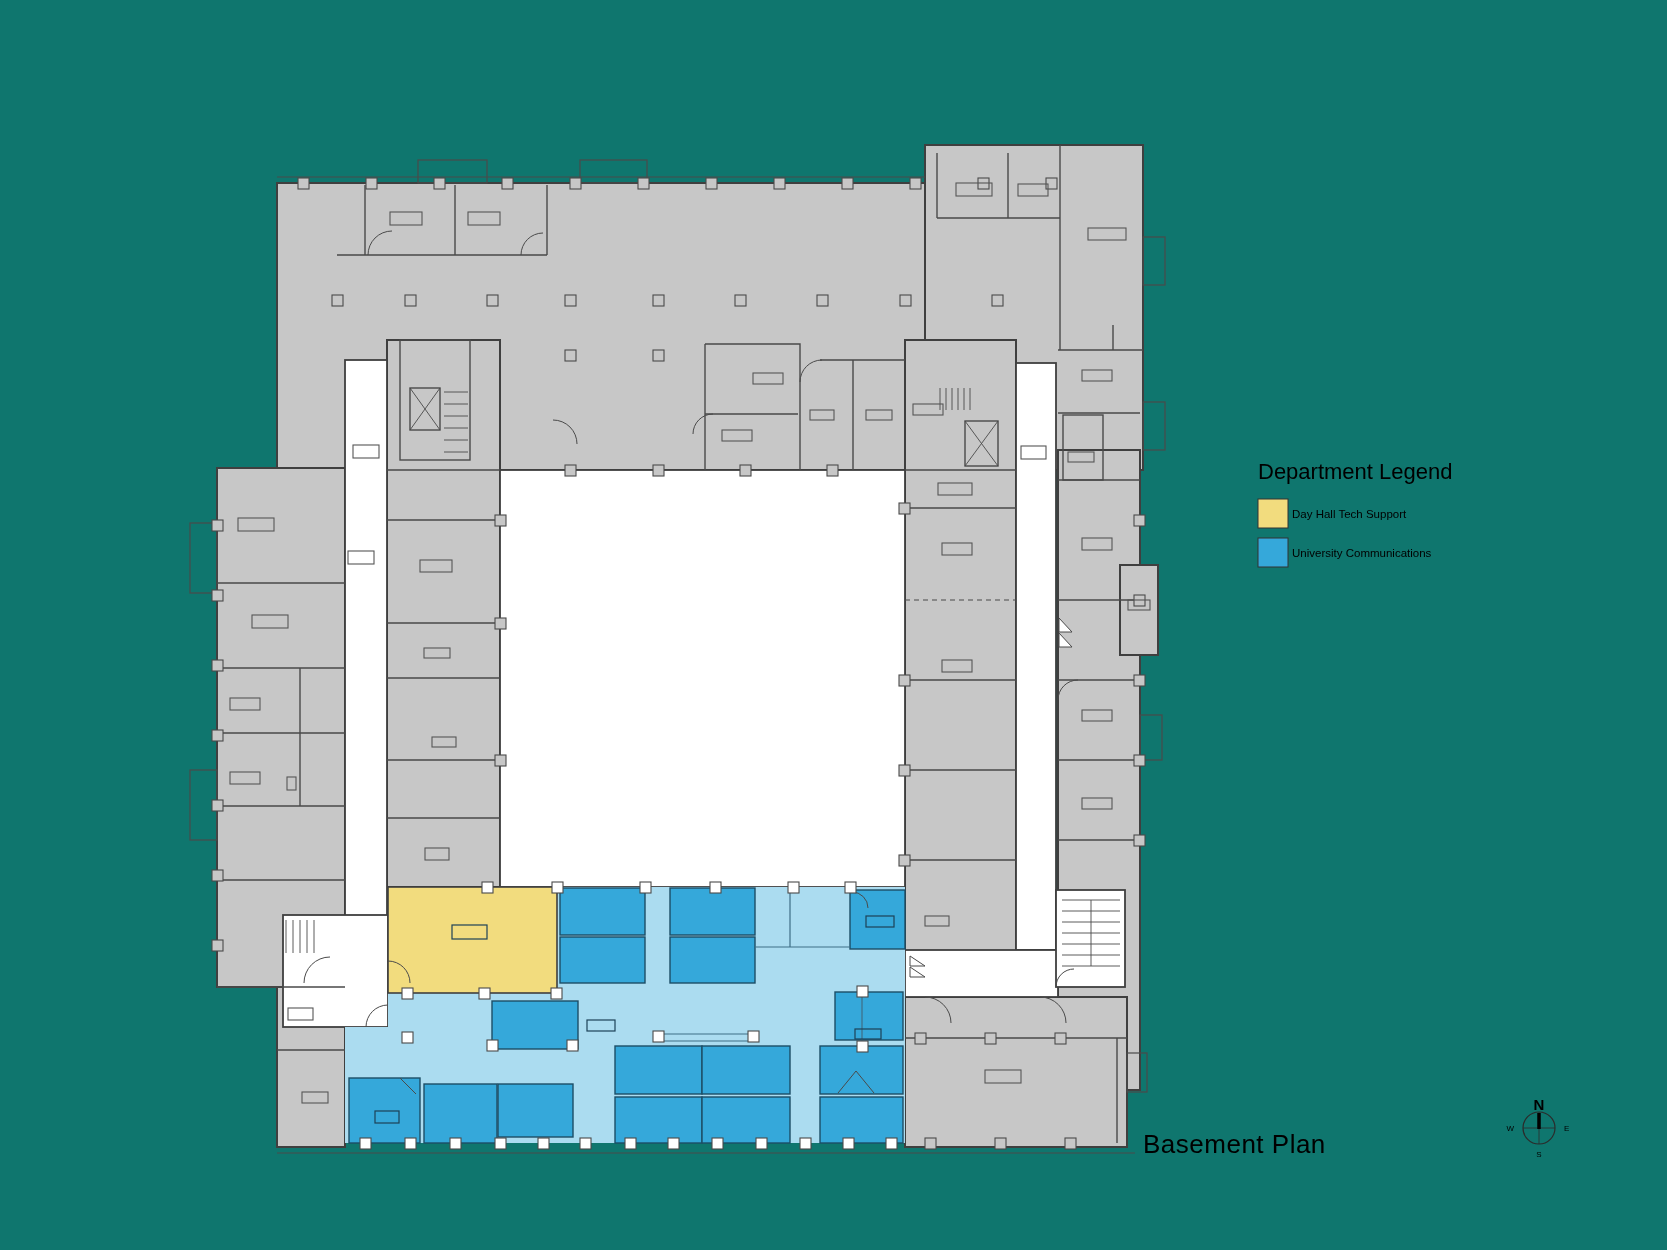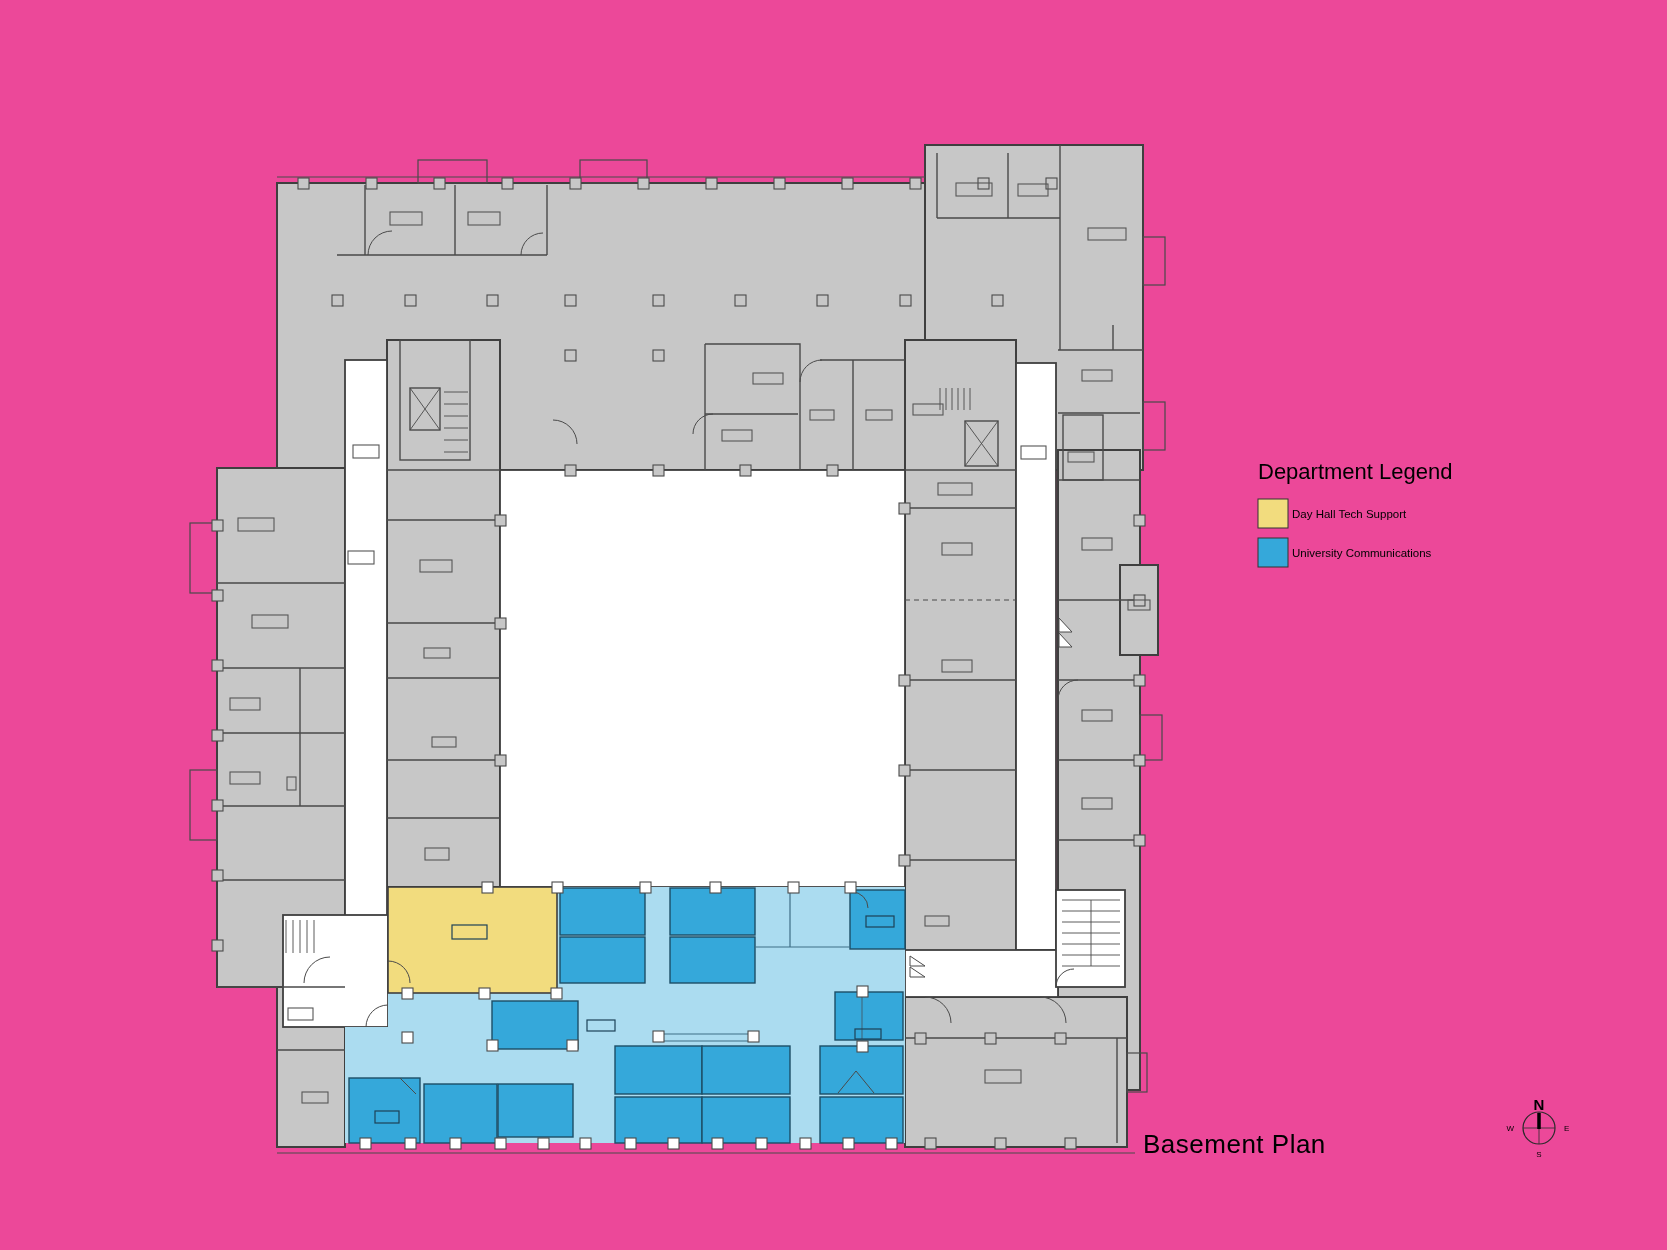--- a/index.html
+++ b/index.html
@@ -1,16 +1,16 @@
 <!DOCTYPE html>
 <html style="--wall: #3f3f3f; --grayFill: #c7c7c7; --grayStroke: #4a4a4a; --yellow: #F2DC7E; --blue: #35A8DA; --blueStroke: #1d4e66; --lightBlue: #ABDCF0; --planText: #333333;"><head>
 <meta charset="utf-8">
 <style>
   html,body{margin:0;padding:0;background:#fff;}
-  .canvas{position:relative;width:1667px;height:1250px;background:#ec4899;overflow:hidden;
+  .canvas{position:relative;width:1667px;height:1250px;background:#0f766e;overflow:hidden;
           font-family:"Liberation Sans",sans-serif;text-align:center;}
   svg text{font-family:"Liberation Sans",sans-serif;fill:#000;}
   .m    {fill:var(--grayFill);stroke:var(--wall);stroke-width:2;}
   .cut  {fill:#fff;stroke:var(--wall);stroke-width:1.8;}
   .ol   {fill:none;stroke:var(--grayStroke);stroke-width:1.2;}
   .w1   {fill:none;stroke:var(--grayStroke);stroke-width:1.4;}
   .w0   {fill:none;stroke:var(--grayStroke);stroke-width:0.9;}
   .dash {fill:none;stroke:var(--grayStroke);stroke-width:1.2;stroke-dasharray:5 4;}
   .arc  {fill:none;stroke:var(--grayStroke);stroke-width:1;}
   .tri  {fill:#fff;stroke:var(--grayStroke);stroke-width:1;}

